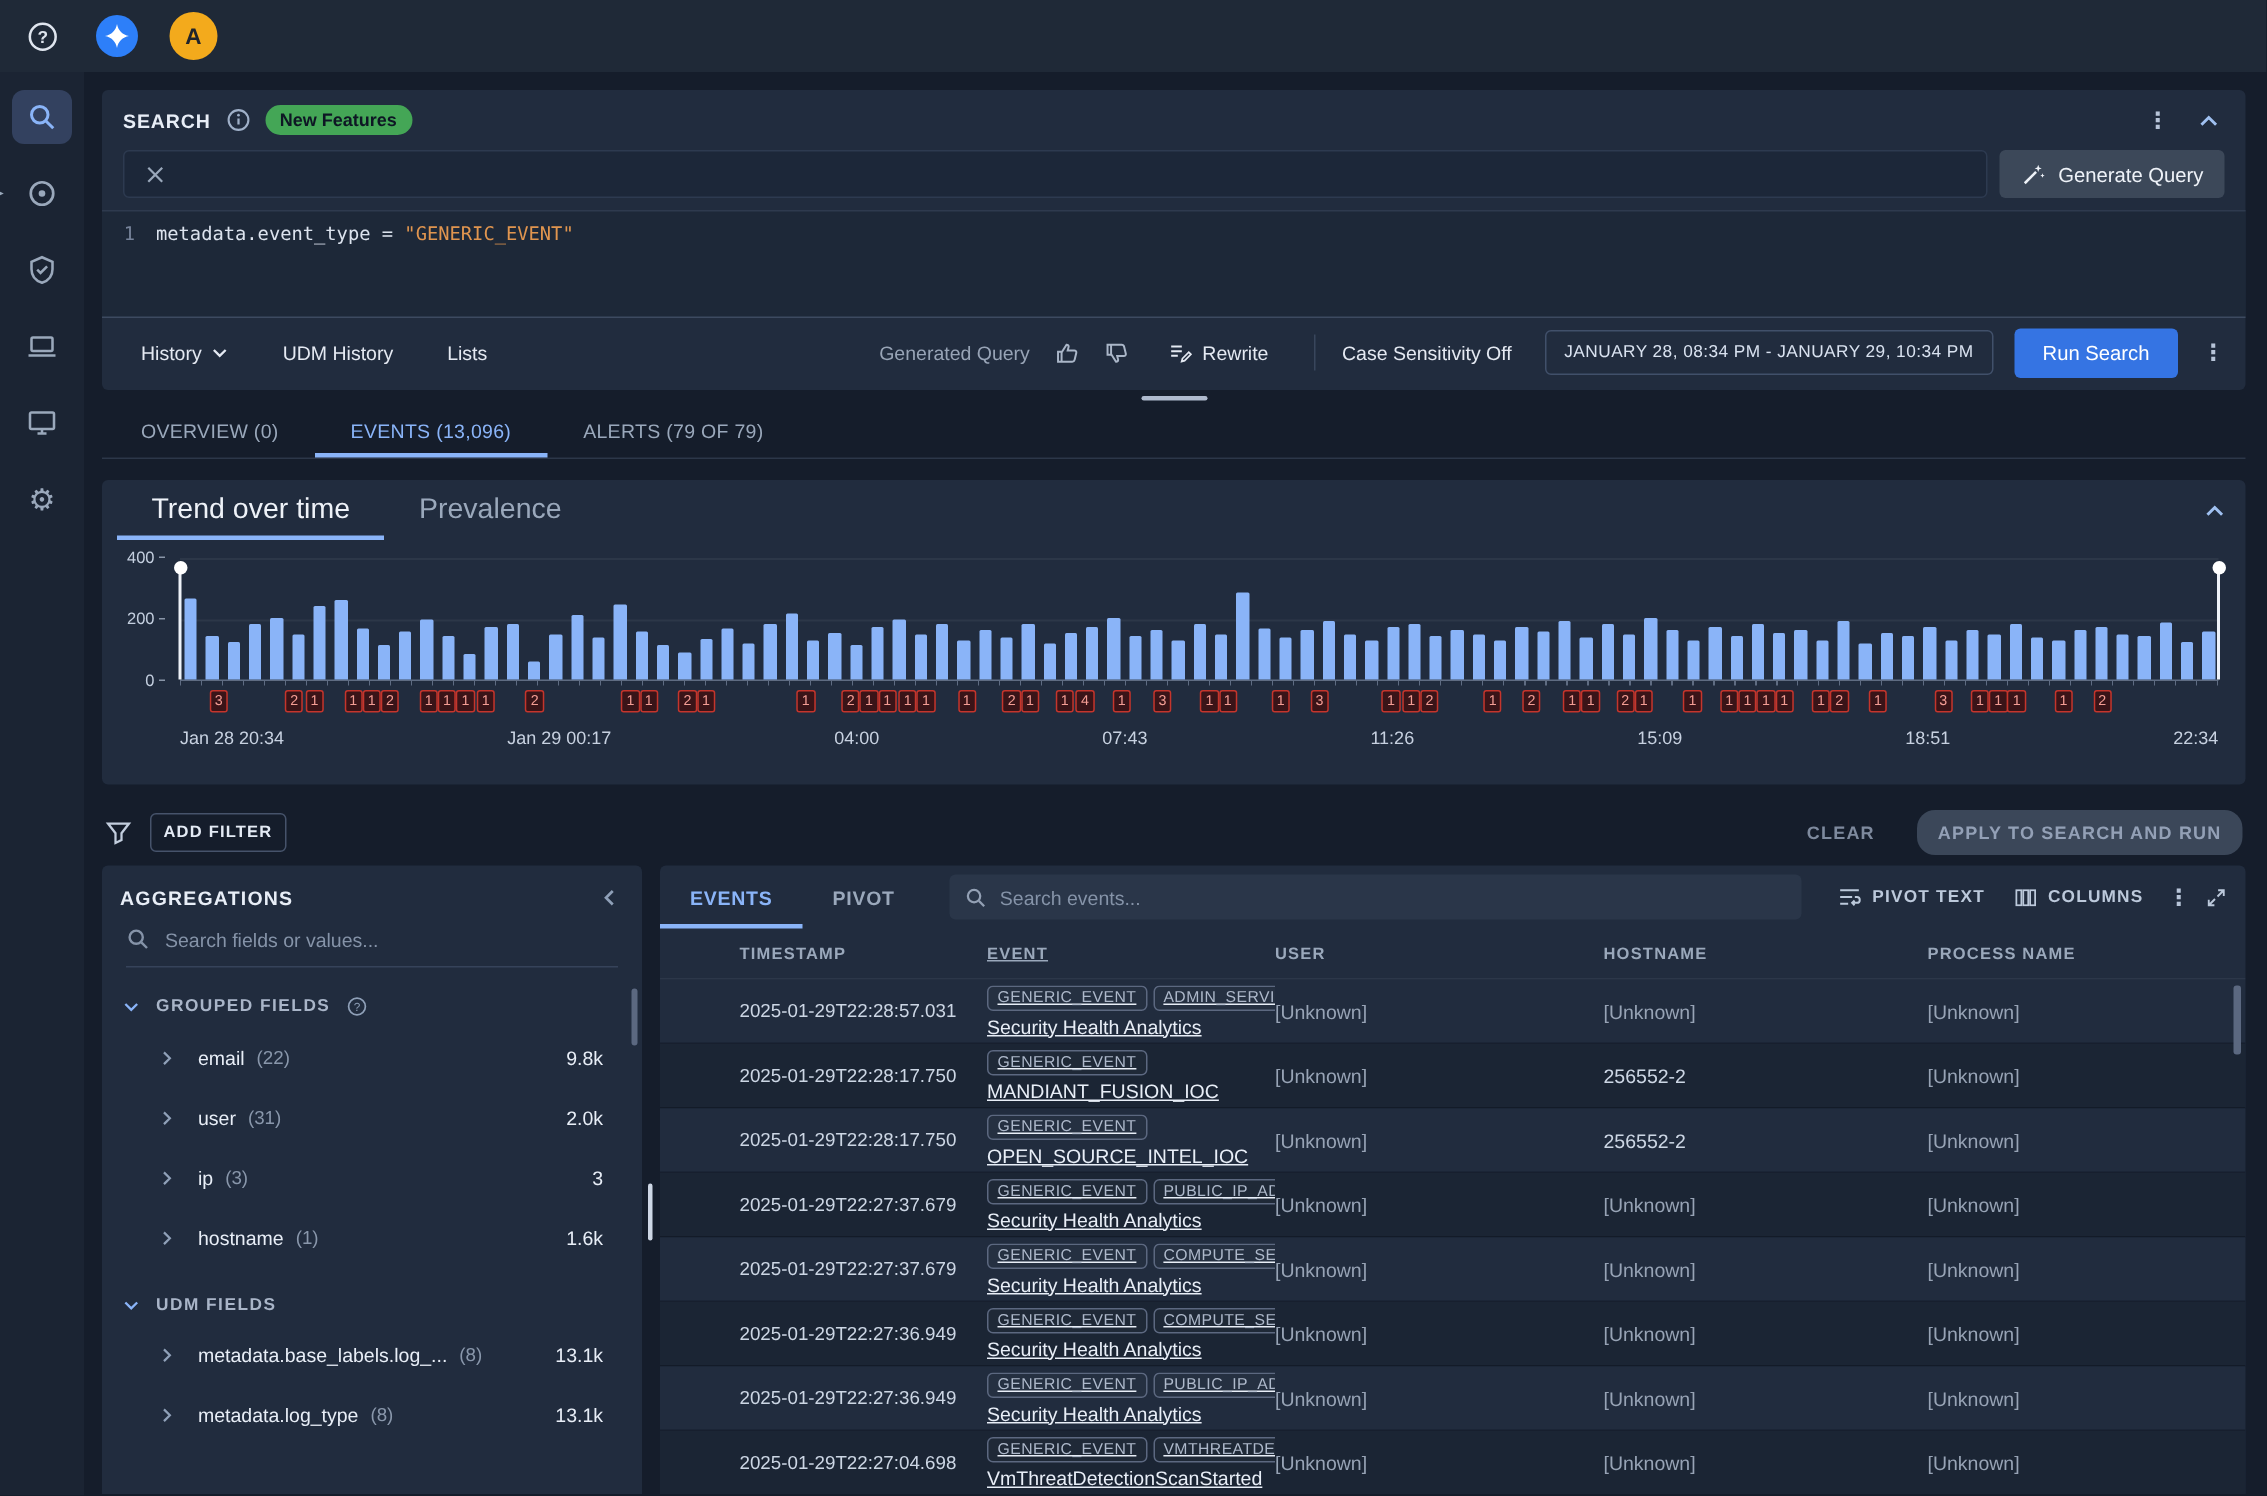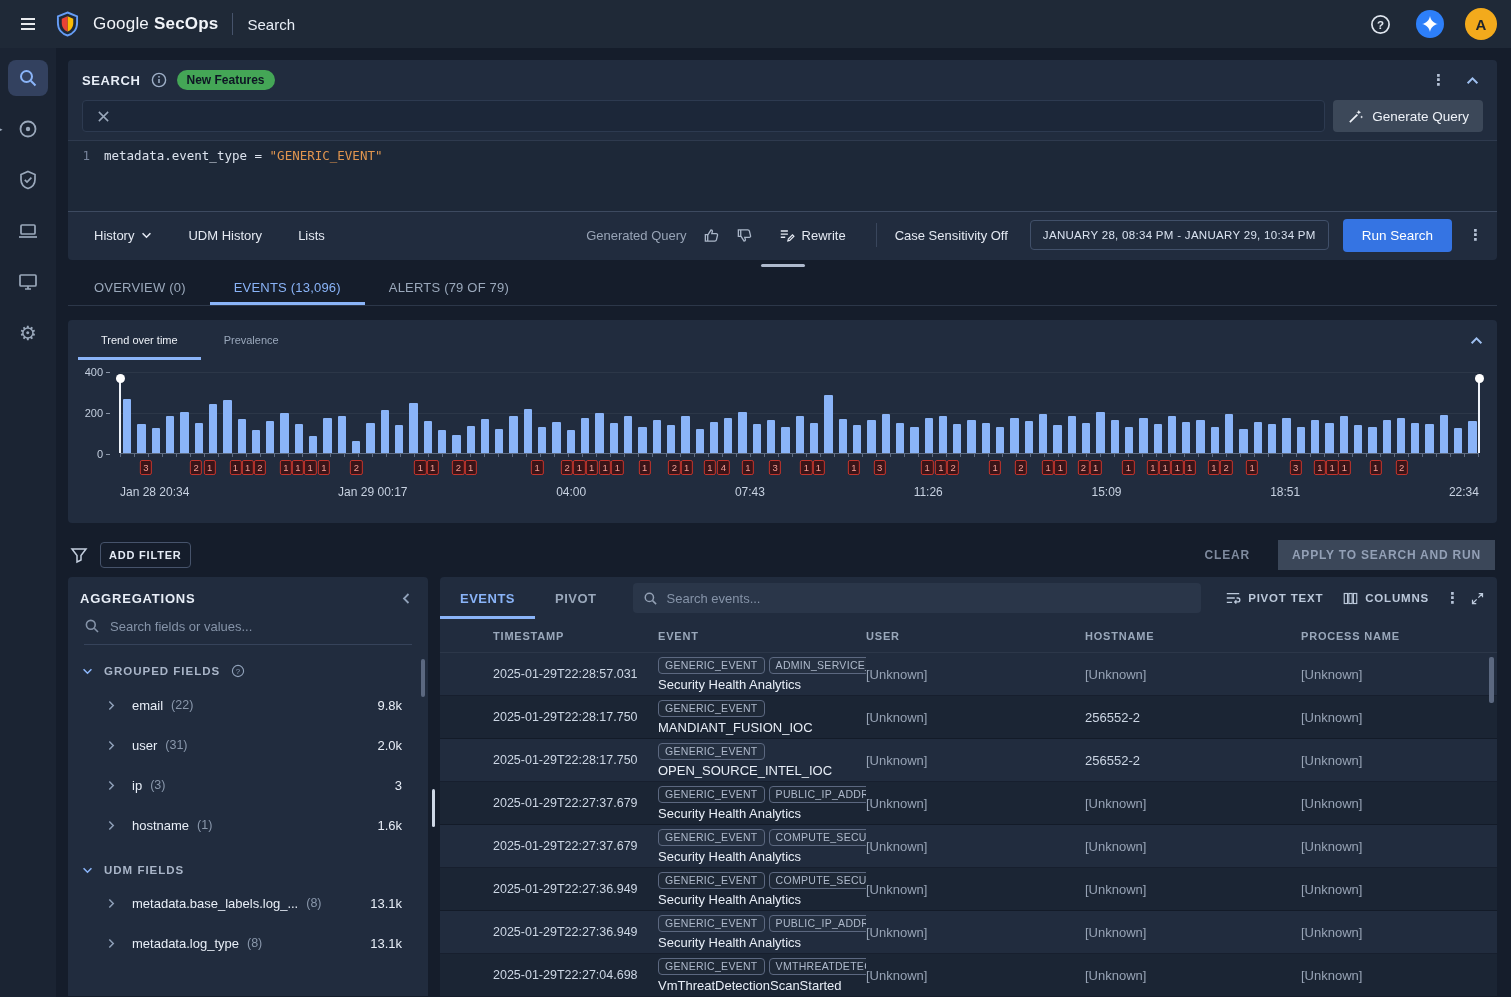--- a/index.html
+++ b/index.html
@@ -65,21 +65,21 @@
   .drag-handle{width:44px;height:3px;border-radius:2px;background:#aeb9cc;margin:4px auto 0;}
 
   
   .result-tabs{display:flex;border-bottom:1px solid var(--border);margin-top:3px;padding-left:2px;}
   .rtab{padding:10px 24px;color:var(--txt2);font-weight:500;letter-spacing:.2px;}
   .rtab.active{color:var(--blue);box-shadow:inset 0 -3px var(--blue);}
 
   
   .chart-panel{background:var(--panel);border-radius:4px;margin-top:14px;height:203px;}
   .cp-tabs{display:flex;align-items:center;height:40px;padding:0 10px;}
-  .ctab{padding:0 23px;height:100%;display:flex;align-items:center;color:var(--txt2);font-size:11px;font-weight:500;}
+  .ctab{padding:0 23px;height:100%;display:flex;align-items:center;color:var(--txt2);font-size:19px;font-weight:500;}
   .ctab.active{color:#eef2f8;box-shadow:inset 0 -3px var(--blue);}
   .cp-body{margin:12px 18px 0 12px;position:relative;}
   .plot{margin-left:40px;height:82px;position:relative;border-bottom:1px solid #5f6c82;
         background-image:linear-gradient(rgba(255,255,255,.05) 1px,transparent 1px);background-size:100% 41px;}
   .yaxis{position:absolute;left:0;top:0;width:36px;height:82px;}
   .ytick{position:absolute;right:6px;transform:translateY(-50%);font-size:11px;color:#c3cede;}
   .ytick::after{content:"";display:inline-block;width:4px;height:1px;background:#8a96a8;margin-left:3px;vertical-align:3px;}
   .bars{position:absolute;inset:0;display:flex;align-items:flex-end;gap:6px;padding:0 3px;}
   .bar{flex:1;background:var(--bar);border-radius:1px 1px 0 0;min-width:3px;}
   .brush{position:absolute;top:8px;bottom:0;width:2px;background:#eef2f8;}
@@ -87,21 +87,21 @@
   .brush::before{content:"";position:absolute;top:-6px;left:-3.5px;width:9px;height:9px;border-radius:50%;background:#fff;}
   .marker-track{margin-left:40px;position:relative;height:26px;}
   .marker-track .ticks{position:absolute;top:0;left:0;right:0;height:3px;background:repeating-linear-gradient(to right,#5f6c82 0 1px,transparent 1px 14px);}
   .alert-chip{position:absolute;top:6px;transform:translateX(-50%);font-size:9.5px;line-height:13px;min-width:9px;text-align:center;padding:0 2.5px;color:var(--alertt);background:#3a1418;border:1px solid var(--alertb);border-radius:2px;}
   .xlabels{margin-left:40px;display:flex;justify-content:space-between;color:#c7d1e0;font-size:12px;margin-top:5px;}
 
   
   .filter-row{display:flex;align-items:center;margin-top:17px;height:30px;padding:0 2px;gap:12px;color:#c3cede;}
   .add-filter{border:1px solid #46536b;border-radius:4px;padding:6px 8px;font-size:11px;font-weight:600;letter-spacing:.8px;color:#e4ebf5;}
   .clear-btn{color:#7e8a9e;font-size:12px;font-weight:600;letter-spacing:.8px;margin-right:16px;}
-  .apply-btn{background:#3b4759;color:#93a0b6;font-size:12px;font-weight:600;letter-spacing:.8px;padding:8px 14px;border-radius:0;}
+  .apply-btn{background:#3b4759;color:#93a0b6;font-size:12px;font-weight:600;letter-spacing:.8px;padding:8px 14px;border-radius:12px;}
 
   
   .bottom{display:flex;margin-top:7px;height:419px;}
   .agg-panel{width:360px;background:var(--panel);border-radius:4px 4px 0 0;position:relative;overflow:hidden;}
   .agg-header{display:flex;align-items:center;justify-content:space-between;padding:14px 18px 10px 12px;}
   .agg-title{font-weight:bold;font-size:13px;letter-spacing:.8px;}
   .agg-search{margin:2px 16px 0;display:flex;align-items:center;gap:10px;padding-bottom:10px;border-bottom:1px solid #36435a;color:#8593a8;}
   .agg-search input{flex:1;}
   .agg-group-header{display:flex;align-items:center;gap:11px;padding:19px 16px 7px 14px;}
   .agg-group-label{font-size:11.5px;font-weight:bold;letter-spacing:1px;color:#a9b5c8;}
@@ -118,56 +118,39 @@
   .events-panel{flex:1;background:var(--panel);border-radius:4px 4px 0 0;display:flex;flex-direction:column;position:relative;overflow:hidden;}
   .ev-toolbar{display:flex;align-items:center;height:42px;padding-right:8px;flex:none;}
   .ev-tab{padding:0 20px;height:100%;display:flex;align-items:center;font-size:13px;font-weight:600;letter-spacing:.5px;color:var(--txt2);}
   .ev-tab.active{color:var(--blue);box-shadow:inset 0 -3px var(--blue);}
   .ev-search{flex:1;height:30px;background:#2a3649;border-radius:4px;display:flex;align-items:center;gap:9px;padding:0 10px;margin:0 14px 0 16px;color:#93a0b4;}
   .ev-search input{flex:1;}
   .ev-action{display:flex;align-items:center;gap:7px;color:#bcc9db;font-size:11.5px;font-weight:600;letter-spacing:.8px;padding:6px 10px;}
   .ev-head{display:flex;align-items:center;height:34px;border-bottom:1px solid var(--border);color:var(--txt2);font-size:11px;font-weight:bold;letter-spacing:.8px;flex:none;}
   .col-gutter{width:53px;flex:none;}
   .c-ts{width:165px;flex:none;}
-  .c-event{width:208px;flex:none;overflow:hidden;}
+  .c-event{width:192px;flex:none;overflow:hidden;text-decoration:underline;}
   .c-user{width:219px;flex:none;}
   .c-host{width:216px;flex:none;}
   .c-proc{flex:1;}
   .ev-body{flex:1;overflow:hidden;}
   .ev-row{display:flex;align-items:center;min-height:43px;border-bottom:1px solid rgba(10,16,26,.45);}
   .ev-row:nth-child(odd){background:#212c3e;}
   .ev-row:nth-child(even){background:#1b2534;}
   .ev-row .c-ts{color:#ccd6e4;font-size:12.5px;}
   .ev-row .c-user,.ev-row .c-host,.ev-row .c-proc{color:#97a3b5;}
   .ev-row .c-host.known{color:#ccd6e4;}
   .badges{display:flex;gap:4px;white-space:nowrap;}
   .badge{display:inline-block;padding:1px 6px 2px;border:1px solid #5c6880;border-radius:4px;color:#aeb9cb;font-size:10.5px;letter-spacing:.3px;background:rgba(255,255,255,.02);}
   .ev-name{color:var(--txt);margin-top:3px;white-space:nowrap;overflow:hidden;}
 </style>
 </head>
 <body>
 
 <header class="topbar">
-  <div class="tb-left">
-    <button class="icon-btn">
-      <svg width="20" height="20" viewBox="0 0 20 20">
-          <path d="M3 5h14M3 10h14M3 15h14" stroke="#e8eaed" stroke-width="2"></path>
-        </svg>
-    </button>
-    <span>
-      <svg width="23" height="26" viewBox="0 0 24 26">
-          <path d="M12 1 L22 5 V12 C22 19 17.5 23.5 12 25 C6.5 23.5 2 19 2 12 V5 Z" fill="none" stroke="#669df6" stroke-width="2"></path>
-          <path d="M12 5 L18 7.5 V12 C18 16.5 15.3 19.8 12 21 Z" fill="#fbbc04"></path>
-          <path d="M12 5 L6 7.5 V12 C6 16.5 8.7 19.8 12 21 Z" fill="#ea4335"></path>
-        </svg>
-    </span>
-    <span class="product"><span>Google</span> <b>SecOps</b></span>
-    <span class="tb-divider"></span>
-    <span class="section-title">Search</span>
-  </div>
   <div class="tb-right">
     <button class="icon-btn">
       <svg width="21" height="21" viewBox="0 0 20 20">
           <circle cx="10" cy="10" r="8.2" fill="none" stroke="#dfe5ee" stroke-width="1.6"></circle>
           <text x="10" y="14" text-anchor="middle" font-size="11" fill="#dfe5ee" font-weight="bold" font-family="Liberation Sans">?</text>
         </svg>
     </button>
     <button class="icon-btn">
       <svg width="30" height="30" viewBox="0 0 30 30">
           <circle cx="15" cy="15" r="14" fill="#2d7ff9"></circle>

